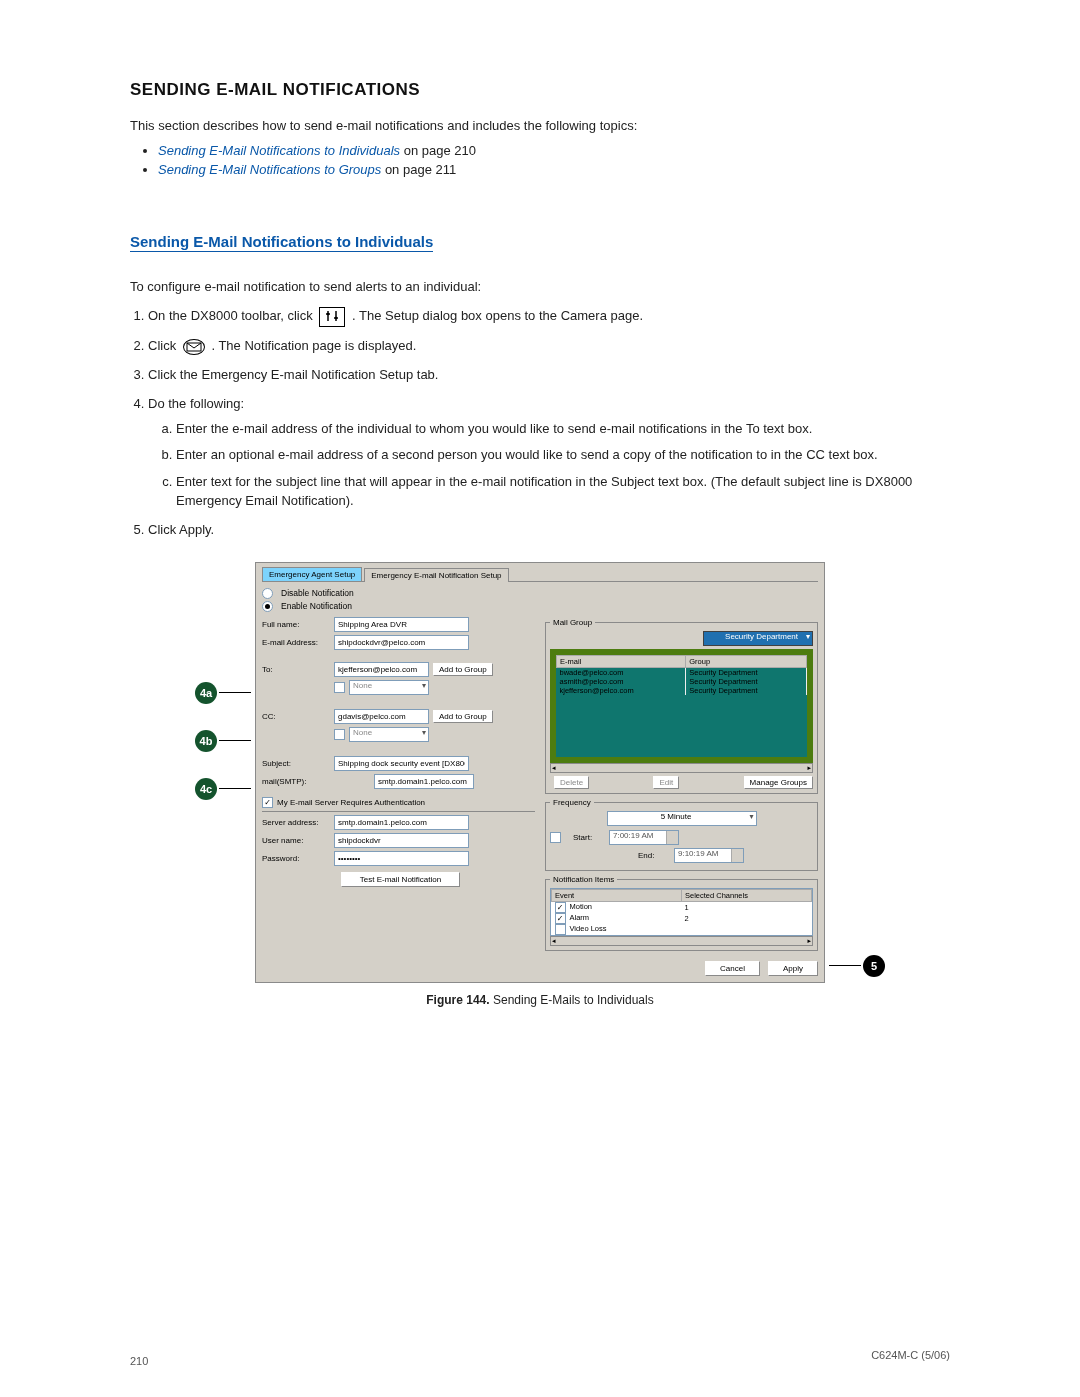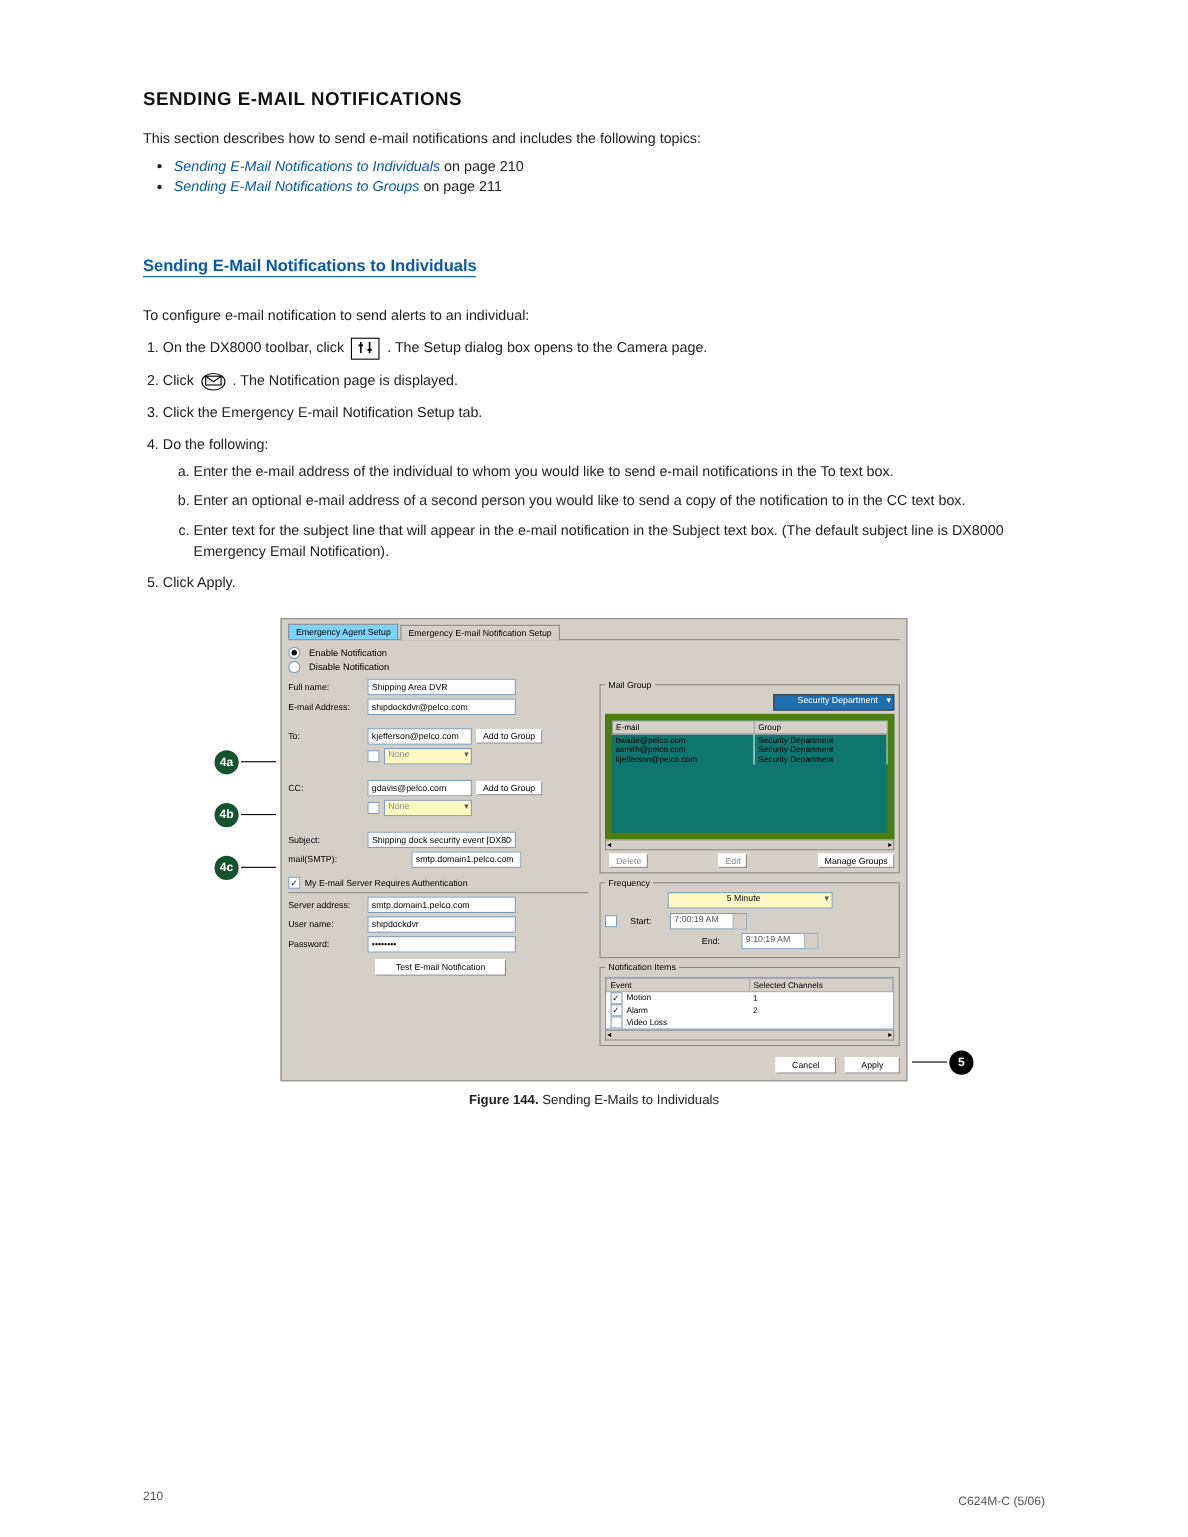--- a/index.html
+++ b/index.html
@@ -142,21 +142,21 @@
   .btn-sm {
     background: #ffffff;
     border: 1px solid #8a8a8a;
     border-top-color:#fff; border-left-color:#fff;
     font-size: 8px;
     padding: 1px 5px;
     margin-left: 4px;
     white-space: nowrap;
   }
   .select {
-    background: #fef9c3;
+    background: #ffffff;
     border: 1px solid #7f9db9;
     height: 15px;
     font-size: 8px;
     padding: 0 14px 0 3px;
     position: relative;
     display: inline-block;
     min-width: 80px;
     color: #888;
   }
   .select::after {
@@ -205,21 +205,21 @@
   .spin { background:#fff; border:1px solid #7f9db9; height:15px; font-size:8px; padding:0 14px 0 3px; width:70px; position:relative; display:inline-block; color:#555;}
   .spin::after{content:"";position:absolute;right:0;top:0;width:11px;height:13px;border-left:1px solid #aaa;
     background:
       linear-gradient(#d4d0c8,#d4d0c8);
   }
 
   .figure-caption { text-align: center; font-size: 12px; margin-top: 10px; }
   .figure-caption b { font-weight: bold; }
 
   .footer-left { position: absolute; bottom: 30px; left: 130px; font-size: 11px; color: #555; }
-  .footer-right { position: absolute; bottom: 26px; right: 130px; font-size: 11px; color: #555; margin-top: 12px; }
+  .footer-right { position: absolute; bottom: 36px; right: 130px; font-size: 11px; color: #555; margin-top: 12px; }
 </style>
 </head>
 <body>
 
 <div class="page">
   <h1 class="section-title">SENDING E-MAIL NOTIFICATIONS</h1>
   <p class="intro">This section describes how to send e-mail notifications and includes the following topics:</p>
   <ul class="topics">
     <li>
       <span class="link-italic">Sending E-Mail Notifications to Individuals</span><span> on page 210</span>
@@ -285,26 +285,26 @@
         <span class="bubble">5</span>
       </div>
 
     <div class="dialog">
       <div class="tabs">
         <div class="tab">Emergency Agent Setup</div>
         <div class="tab active">Emergency E-mail Notification Setup</div>
       </div>
       <div class="tab-body">
         <div class="radio-row">
+            <span class="radio"></span>
+            <span>Disable Notification</span>
+          </div>
+        <div class="radio-row">
             <span class="radio sel"></span>
             <span>Enable Notification</span>
-          </div>
-        <div class="radio-row">
-            <span class="radio"></span>
-            <span>Disable Notification</span>
           </div>
 
         <div class="cols">
 
           <div class="left-col">
             <div class="form-row">
               <span class="form-label">Full name:</span>
               <input class="txt sm" value="Shipping Area DVR" style="">
             </div>
             <div class="form-row">

